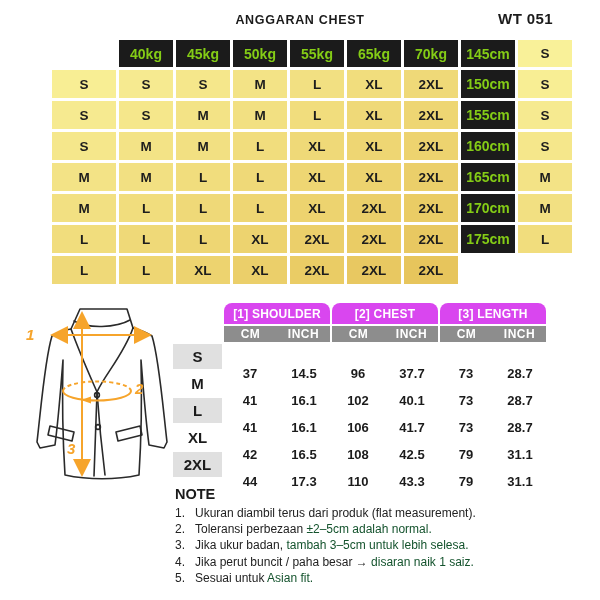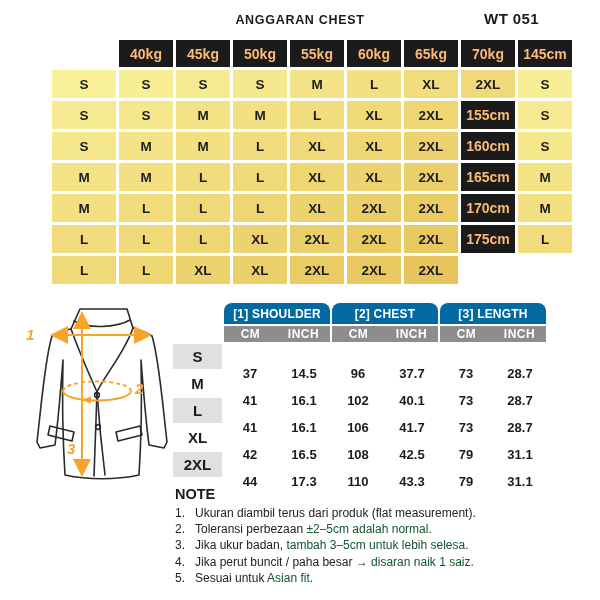--- a/index.html
+++ b/index.html
@@ -2,44 +2,44 @@
 <html><head>
 <meta charset="utf-8">
 <style>
   html,body { margin:0; padding:0; background:#fff; }
   .canvas { position:relative; width:600px; height:600px; background:#ffffff;
             font-family:"Liberation Sans", sans-serif; color:#1b1b1b; overflow:hidden; }
 
   
   .title { position:absolute; left:0; right:0; top:13px; text-align:center;
            font-size:12.5px; font-weight:bold; letter-spacing:0.7px; }
-  .code  { position:absolute; top:10px; right:61px; font-size:15px; font-weight:bold; letter-spacing:0.4px; }
+  .code  { position:absolute; top:10px; right:47px; font-size:15px; font-weight:bold; letter-spacing:0.4px; }
 
   
   .matrix { position:absolute; left:52px; top:40px; display:grid;
             grid-template-columns:64px repeat(8,54px);
             grid-template-rows:27px repeat(7,28px); gap:3px; }
   .m-cell { display:flex; align-items:center; justify-content:center; }
-  .m-dark { background:#1b1b1b; color:#fdba74; font-weight:bold; font-size:14px; }
+  .m-dark { background:#1b1b1b; color:#84cc16; font-weight:bold; font-size:14px; }
   .size-cell { font-weight:bold; font-size:13.5px; color:#1d1d1d; }
 
   
   .blazer { position:absolute; left:18px; top:296px; }
   .jline { fill:none; stroke:#2a2a2a; stroke-width:1.6; stroke-linejoin:round; stroke-linecap:round; }
   .jfill { fill:#ffffff; }
   .oline { fill:none; stroke:#f6a42b; stroke-width:2; }
   .olabel { fill:#f6a42b; font-weight:bold; font-style:italic; font-size:15px; font-family:"Liberation Sans",sans-serif; }
 
   
   .mtable { position:absolute; left:173px; top:303px; display:grid;
             grid-template-columns:49px repeat(6,52px);
             grid-template-rows:21px 16px repeat(5,25px);
             column-gap:2px; row-gap:2px; }
   .sp  { background:transparent; }
-  .tab { grid-column:span 2; background:#0369a1; color:#fff; font-weight:bold; font-size:12px;
+  .tab { grid-column:span 2; background:#d946ef; color:#fff; font-weight:bold; font-size:12px;
          border-radius:8px 8px 0 0; display:flex; align-items:center; justify-content:center;
          letter-spacing:0.2px; }
   .unitseg { grid-column:span 2; background:#8d8d8d; color:#fff; font-weight:bold; font-size:12px; display:flex; }
   .unitseg span { flex:1; display:flex; align-items:center; justify-content:center; letter-spacing:0.5px; }
   .rlabel { font-weight:bold; font-size:15px; display:flex; align-items:center; justify-content:center; }
   .val { font-weight:bold; font-size:13px; display:flex; align-items:center; justify-content:center;margin-top:29px; }
   .row-odd  { background:#e0e0e0; }
   .row-even { background:#ffffff; }
 
   
@@ -56,34 +56,34 @@
 
   <div class="title">ANGGARAN CHEST</div>
   <div class="code">WT 051</div>
 
   <div class="matrix">
     <div class="m-cell"></div>
     <div class="m-cell m-dark">40kg</div>
     <div class="m-cell m-dark">45kg</div>
     <div class="m-cell m-dark">50kg</div>
     <div class="m-cell m-dark">55kg</div>
-    <div class="m-cell m-dark">60kg</div>
     <div class="m-cell m-dark">65kg</div>
     <div class="m-cell m-dark">70kg</div>
 
     <div class="m-cell m-dark">145cm</div>
     <div class="m-cell size-cell" style="background: rgb(249, 241, 153);">S</div>
     <div class="m-cell size-cell" style="background: rgb(248, 238, 148);">S</div>
     <div class="m-cell size-cell" style="background: rgb(246, 234, 144);">S</div>
     <div class="m-cell size-cell" style="background: rgb(245, 231, 139);">S</div>
     <div class="m-cell size-cell" style="background: rgb(243, 227, 134);">M</div>
     <div class="m-cell size-cell" style="background: rgb(242, 224, 130);">L</div>
     <div class="m-cell size-cell" style="background: rgb(241, 221, 125);">XL</div>
     <div class="m-cell size-cell" style="background: rgb(239, 217, 120);">2XL</div>
 
+    <div class="m-cell m-dark">150cm</div>
     <div class="m-cell size-cell" style="background: rgb(248, 238, 148);">S</div>
     <div class="m-cell size-cell" style="background: rgb(246, 234, 144);">S</div>
     <div class="m-cell size-cell" style="background: rgb(245, 231, 139);">S</div>
     <div class="m-cell size-cell" style="background: rgb(243, 227, 134);">M</div>
     <div class="m-cell size-cell" style="background: rgb(242, 224, 130);">M</div>
     <div class="m-cell size-cell" style="background: rgb(241, 221, 125);">L</div>
     <div class="m-cell size-cell" style="background: rgb(239, 217, 120);">XL</div>
     <div class="m-cell size-cell" style="background: rgb(238, 214, 115);">2XL</div>
 
     <div class="m-cell m-dark">155cm</div>

